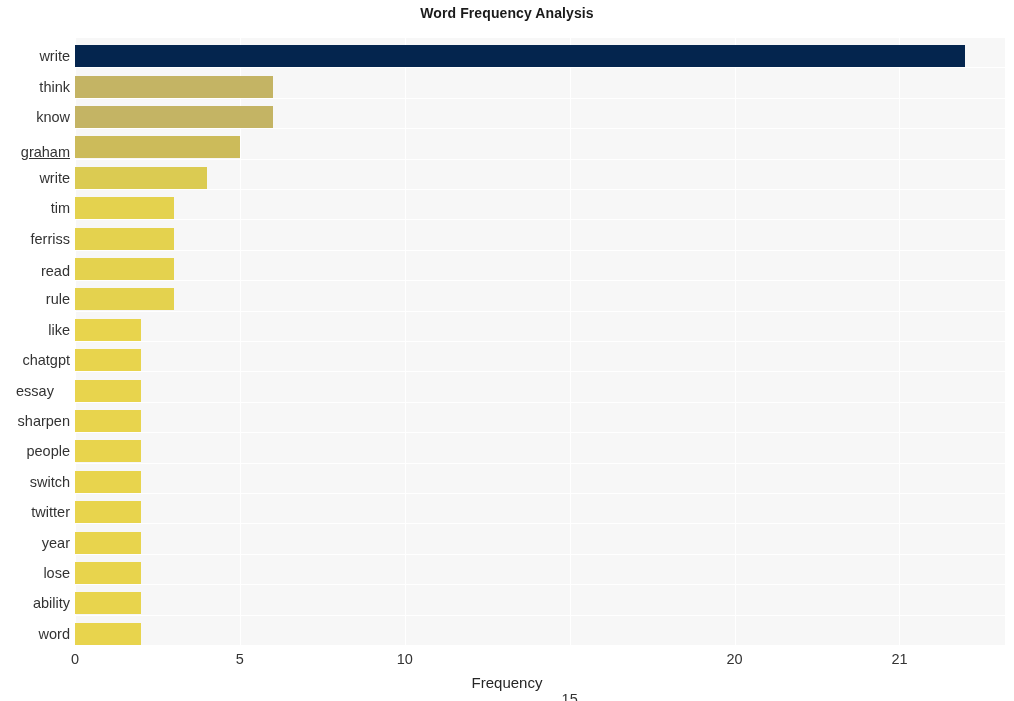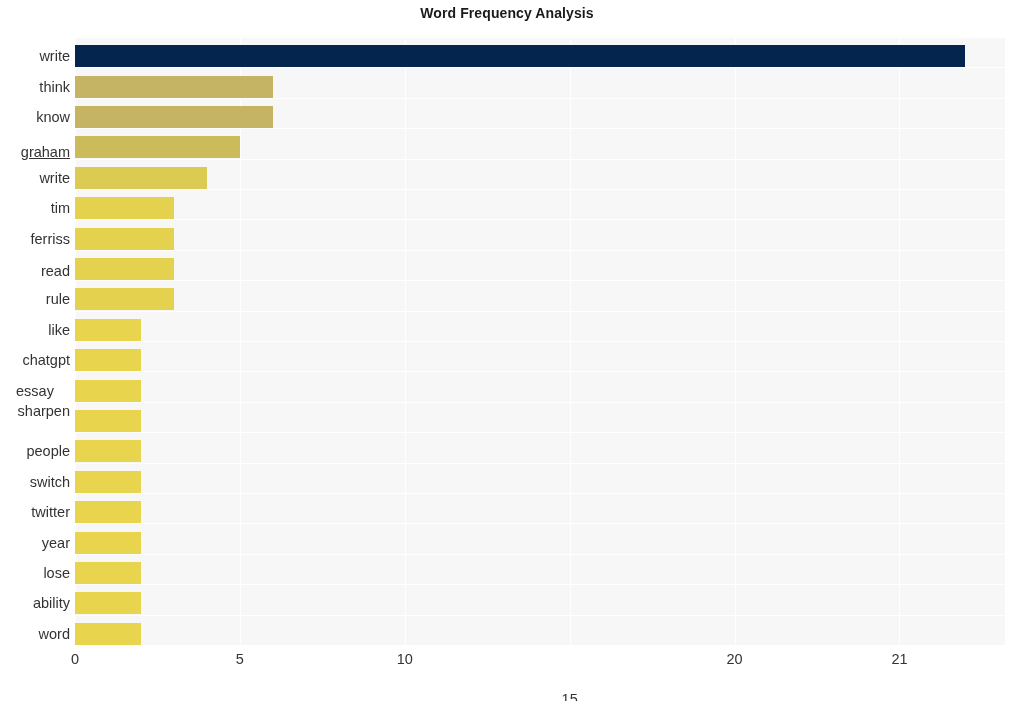--- a/index.html
+++ b/index.html
@@ -129,21 +129,21 @@
       <div class="ytick" style="top: 73px;">know</div>
       <div class="ytick" style="top: 108px; text-decoration: underline;">graham</div>
       <div class="ytick" style="top: 133.8px;">write</div>
       <div class="ytick" style="top: 164.2px;">tim</div>
       <div class="ytick" style="top: 194.6px; padding-left: 40px;">ferriss</div>
       <div class="ytick" style="top: 227px;">read</div>
       <div class="ytick" style="top: 255.4px;">rule</div>
       <div class="ytick" style="top: 285.8px;">like</div>
       <div class="ytick" style="top: 316.2px;">chatgpt</div>
       <div class="ytick" style="top: 346.6px; text-align: center;">essay</div>
-      <div class="ytick" style="top: 367px; margin-left: 8px;">sharpen</div>
+      <div class="ytick" style="top: 377px; margin-left: 8px;">sharpen</div>
       <div class="ytick" style="top: 407.4px; margin-left: 41px;">people</div>
       <div class="ytick" style="top: 437.8px;">switch</div>
       <div class="ytick" style="top: 468.2px;">twitter</div>
       <div class="ytick" style="top: 498.6px;">year</div>
       <div class="ytick" style="top: 529px;">lose</div>
       <div class="ytick" style="top: 559.4px;">ability</div>
       <div class="ytick" style="top: 589.8px;">word</div>
     </div>
 
   <div id="plot-area">
@@ -241,14 +241,15 @@
 
   <div id="x-axis">
       <div class="xtick" style="left: 75px;">0</div>
       <div class="xtick" style="left: 239.894px;">5</div>
       <div class="xtick" style="left: 404.787px;">10</div>
       <div class="xtick" style="left: 569.681px; margin-top: 40px;">15</div>
       <div class="xtick" style="left: 734.574px;">20</div>
       <div class="xtick" style="left: 899.468px;">21</div>
     </div>
 
+  <div id="x-axis-label">Frequency</div>
 
 </div>
 
 </body></html>

